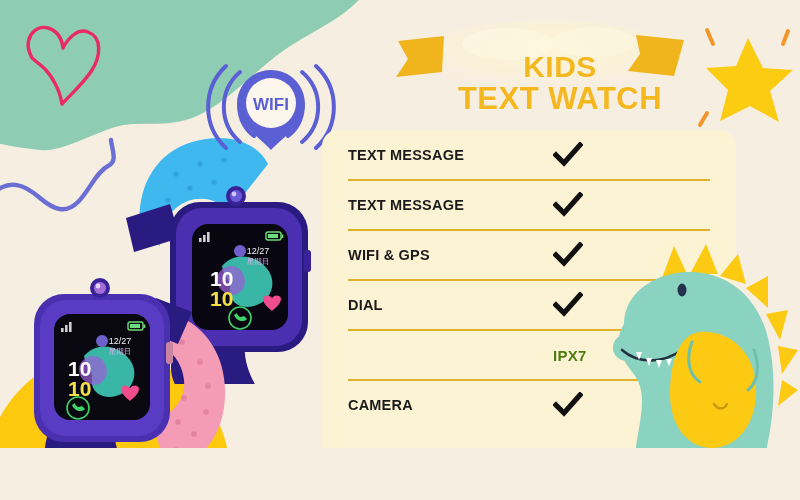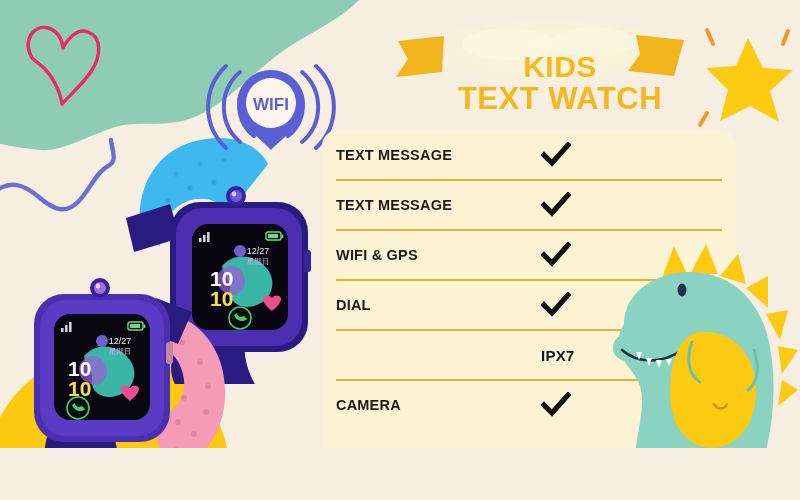--- a/index.html
+++ b/index.html
@@ -14,27 +14,27 @@
   .title-line{color:#f5b71e;font-weight:bold;letter-spacing:.5px;line-height:1.02;
               text-shadow:0 1px 0 rgba(255,255,255,.35);}
   .t1{font-size:30px;}
   .t2{font-size:31px;}
 
   
   .panel{position:absolute;left:322px;top:130px;width:414px;height:345px;
          background:#fcf3d5;border-radius:16px;z-index:12;}
   .rows{position:absolute;left:322px;top:130px;width:414px;height:345px;z-index:13;}
   .frow{position:relative;height:48px;display:flex;align-items:center;
-        border-bottom:2px solid #e3b22c;margin:0 14px;}
+        border-bottom:2px solid #e3b22c;margin:0 26px;}
   .frow:last-child{border-bottom:none;}
   .frow:first-child{height:49px;}
   .flabel{font-size:14.5px;font-weight:bold;color:#1b1b1b;letter-spacing:.2px;
           white-space:nowrap;}
   .fval{position:absolute;left:205px;display:flex;align-items:center;}
-  .fval .txt{font-size:15px;font-weight:bold;color:#0f172a;letter-spacing:.3px;}
+  .fval .txt{font-size:15px;font-weight:bold;color:#4d7c0f;letter-spacing:.3px;}
   .check{width:30px;height:26px;}
 </style>
 </head>
 <body>
 
 <div class="stage">
 
   <svg class="abs" style="left:0;top:0;z-index:1;" width="800" height="500">
 
     <path d="M -40 -30 L 380 -30 C 360 10 330 22 300 40

